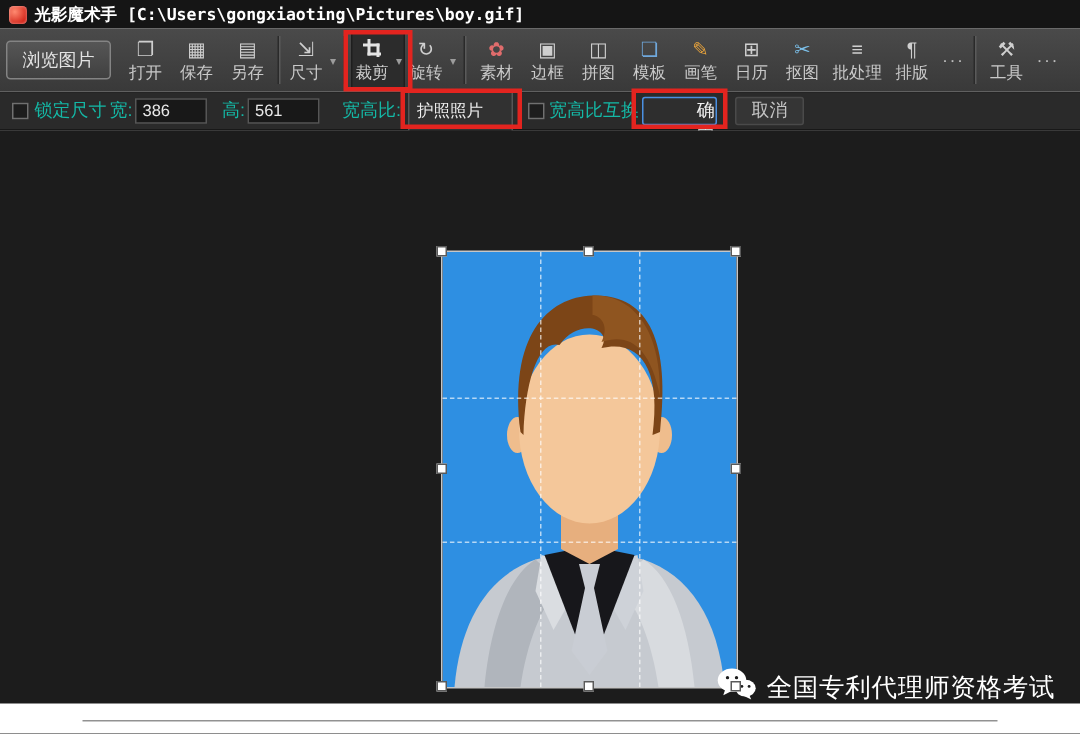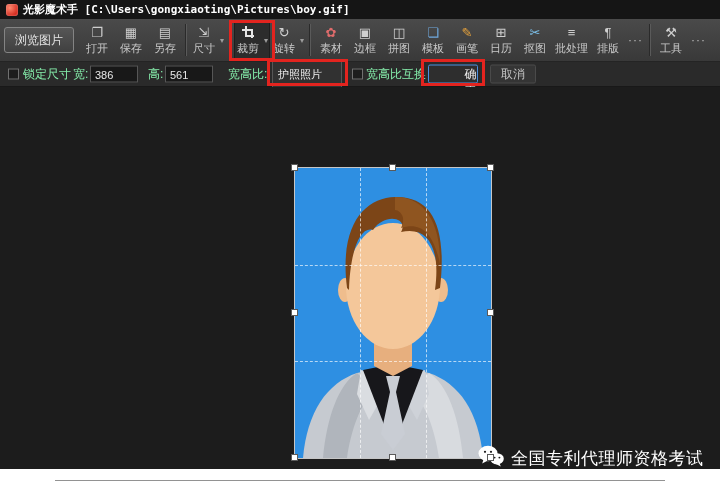--- a/index.html
+++ b/index.html
@@ -43,21 +43,21 @@
   .ic-crop { width:14px; display:inline-block; position:relative; }
   .ic-crop::before { content:""; position:absolute; left:4px; top:1px; width:7px; height:9px;
                      border-left:2px solid #e4e4e4; border-bottom:2px solid #e4e4e4; }
   .ic-crop::after  { content:""; position:absolute; left:1px; top:4px; width:9px; height:7px;
                      border-top:2px solid #e4e4e4; border-right:2px solid #e4e4e4; }
 
   
   .optbar { position:absolute; left:0; top:62px; width:720px; height:25px;
             background:#2a2a2a; border-bottom:1px solid #181818; }
   .optbar > * { position:absolute; top:50%; transform:translateY(-50%); }
-  .olabel { color:#86efac; font-size:12px; white-space:nowrap; }
+  .olabel { color:#14b8a6; font-size:12px; white-space:nowrap; }
   .cb { width:11px; height:11px; background:#1d1d1d; border:1px solid #707070; }
   .oinput { width:48px; height:17px; background:#181818; border:1px solid #565656;
             color:#e8e8e8; font-size:11px; font-family:inherit; padding:0 4px; }
   .oselect { width:70px; height:29px; background:#313131; border:1px solid #565656;
              color:#eeeeee; font-size:11px; display:flex; align-items:center; padding:0 5px;
              white-space:nowrap; overflow:hidden; }
   .okbtn { width:50px; height:19px; background:#2e2e2e; border:1px solid var(--accent,#4a90e2);
            border-radius:2px; color:#f0f0f0; font-size:12px; font-family:inherit;padding-left:35px; }
   .cancelbtn { width:46px; height:19px; background:#353535; border:1px solid #4a4a4a;
                border-radius:2px; color:#c4c4c4; font-size:12px; font-family:inherit; }

